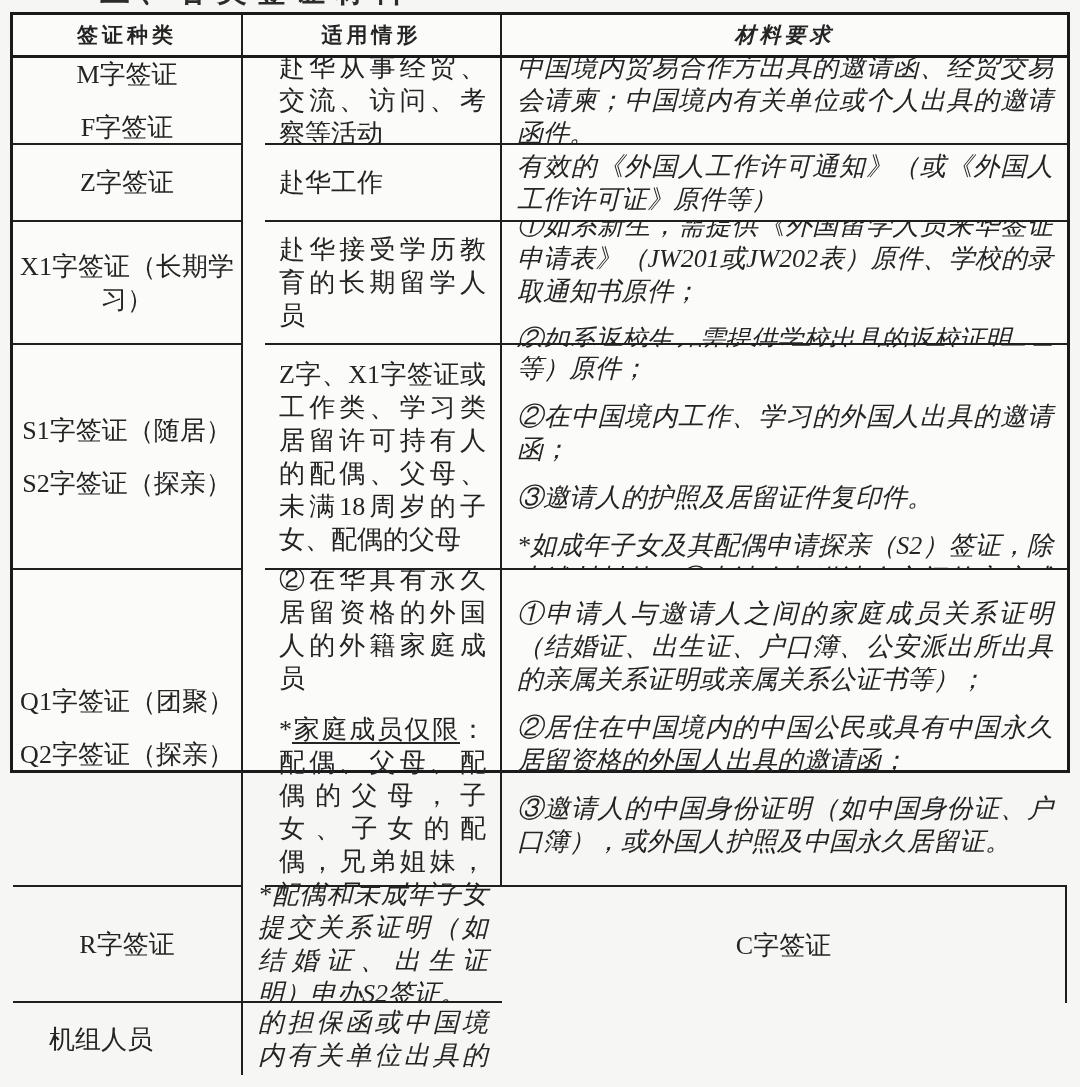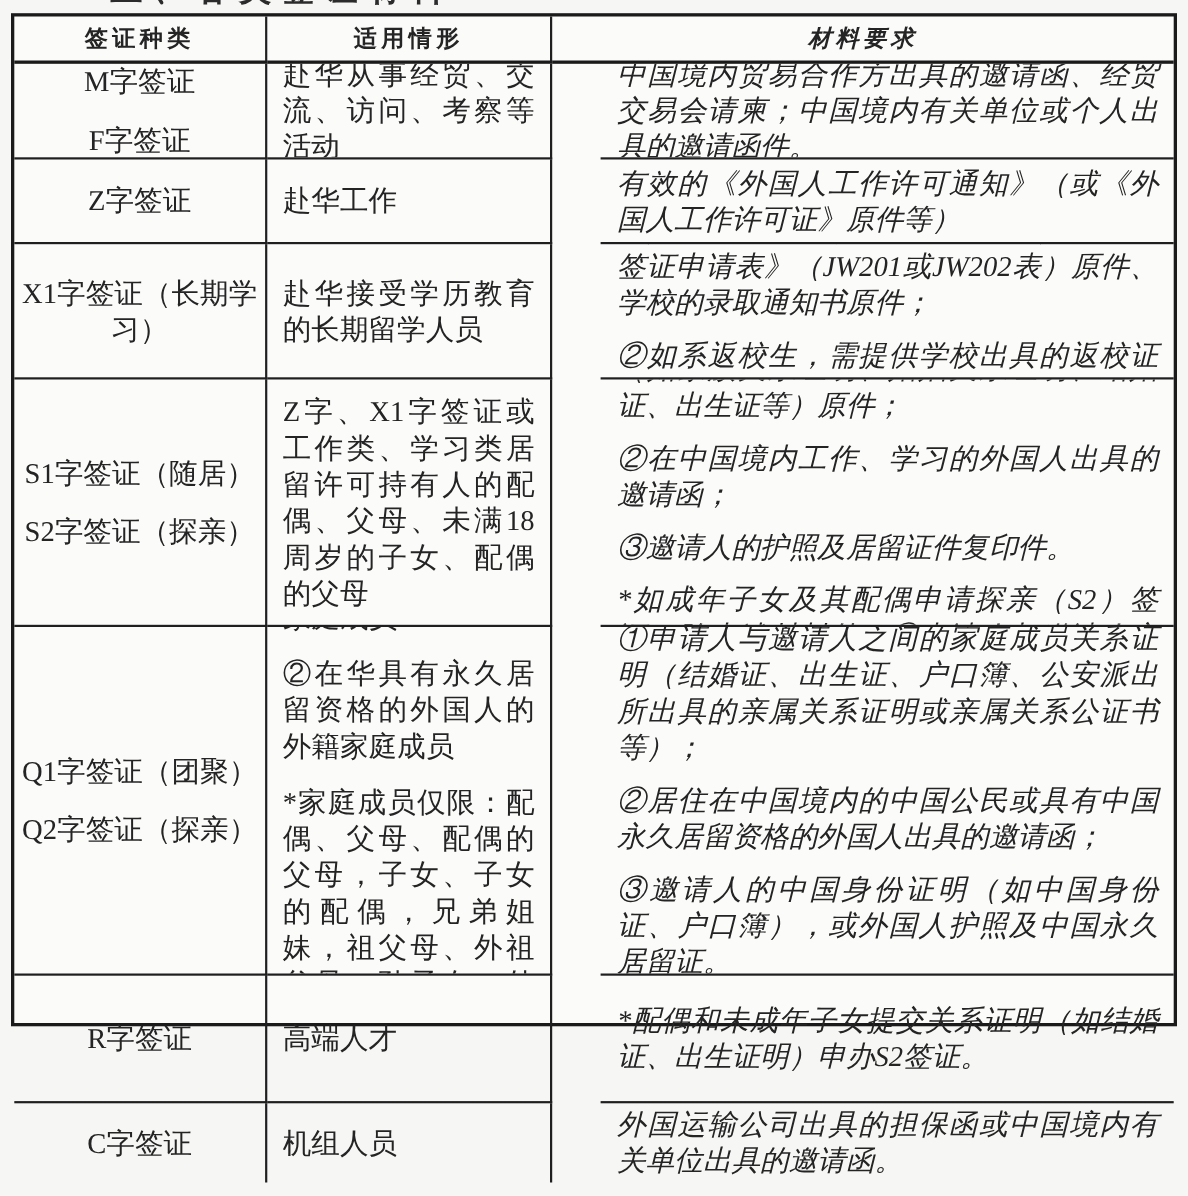--- a/index.html
+++ b/index.html
@@ -18,21 +18,21 @@
     overflow:hidden;
   }
   .cropped-title span{
     display:block;margin-top:-26px;
     font-size:30px;font-weight:bold;letter-spacing:9px;line-height:34px;
     color:#2b2b2b;white-space:nowrap;
   }
   
   .doc-table{
     position:absolute;left:10px;top:12px;
-    width:1060px;height:921px;
+    width:1060px;height:761px;
     box-sizing:border-box;
     border:3px solid #1a1a1a;
     background:#fbfbfa;
     display:grid;
     grid-template-columns:230px 259px 1fr;
     grid-template-rows:43px 87px 77px 123px 225px 317px 116px 72px;
   }
   .cell{
     box-sizing:border-box;
     border-right:2px solid #1f1f1f;
@@ -44,25 +44,25 @@
   .cell.last-col{border-right:none;font-style:italic;}
   .cell.last-row{border-bottom:none;}
   .cell.head{
     border-bottom:3px solid #1a1a1a;
     align-items:center;text-align:center;
     font-weight:bold;font-size:21px;letter-spacing:4px;
   }
   .c1{align-items:center;text-align:center;padding:0 6px;}
   .c1 .visa-line{margin:10px 0;}
   .c1 .visa-line.single{margin:0;text-align:center;}
-  .c2{padding:10px 14px;text-align:justify;text-justify:inter-ideograph;}
-  .c3{padding:0 14px 0 15px;text-align:justify;text-justify:inter-ideograph;margin-left:44px;}
+  .c2{padding:10px 14px;text-align:justify;text-justify:inter-ideograph;margin-left:22px;}
+  .c3{padding:0 14px 0 15px;text-align:justify;text-justify:inter-ideograph;}
   .cell p{margin:7.5px 0;}
   .c2 p{margin:9px 0;}
-  .u{text-underline-offset:4px;}
+  .u{text-decoration:underline;text-underline-offset:4px;}
 </style>
 </head>
 <body>
 
 <div class="page">
 
   <div class="cropped-title">
     <span>三、各类签证材料</span>
   </div>
 
@@ -129,23 +129,20 @@
     </div>
     <div class="cell c3 last-col">
       <p>①申请人与邀请人之间的家庭成员关系证明（结婚证、出生证、户口簿、公安派出所出具的亲属关系证明或亲属关系公证书等）；</p>
       <p>②居住在中国境内的中国公民或具有中国永久居留资格的外国人出具的邀请函；</p>
       <p>③邀请人的中国身份证明（如中国身份证、户口簿），或外国人护照及中国永久居留证。</p>
     </div>
 
     <div class="cell c1">
       <div class="visa-line single">R字签证</div>
     </div>
-    <div class="cell c2">
-      <p>高端人才</p>
-    </div>
     <div class="cell c3 last-col">
       <p>*配偶和未成年子女提交关系证明（如结婚证、出生证明）申办S2签证。</p>
     </div>
 
     <div class="cell c1 last-row">
       <div class="visa-line single">C字签证</div>
     </div>
     <div class="cell c2 last-row">
       <p>机组人员</p>
     </div>

